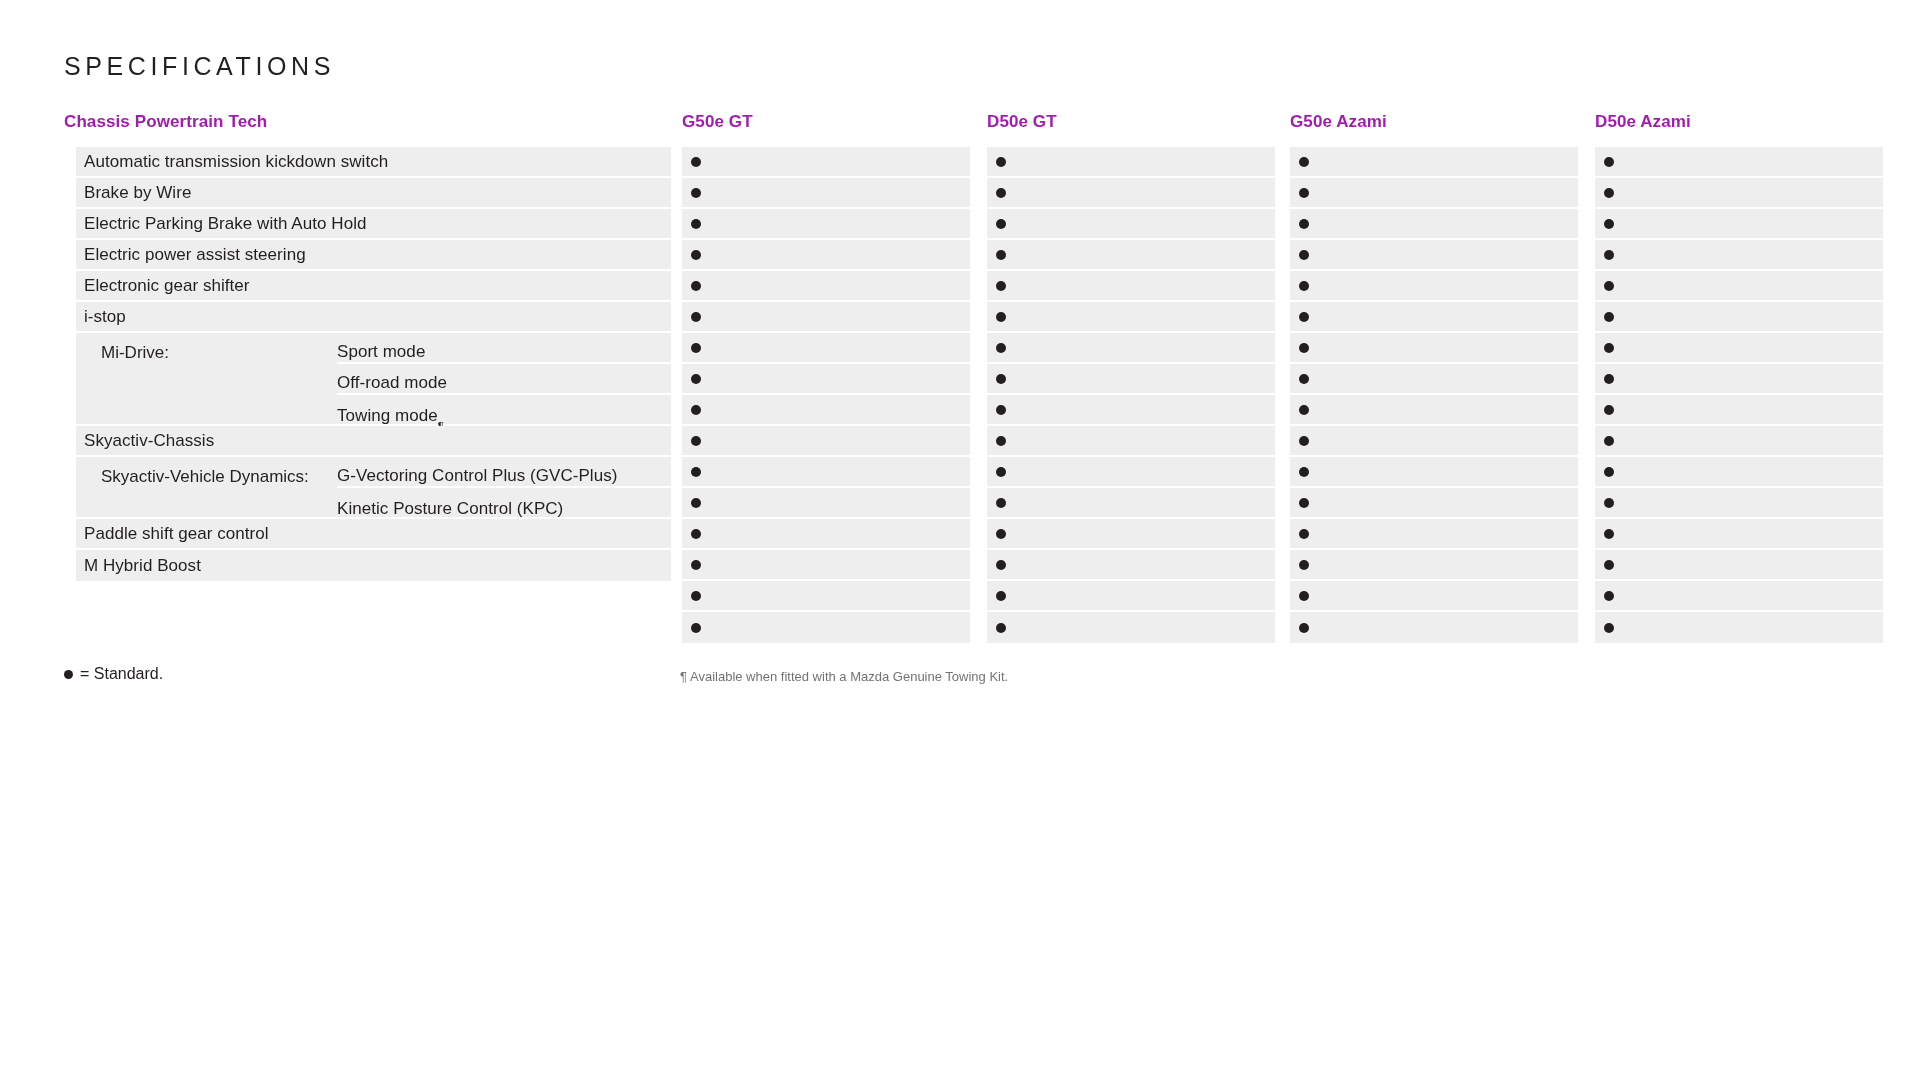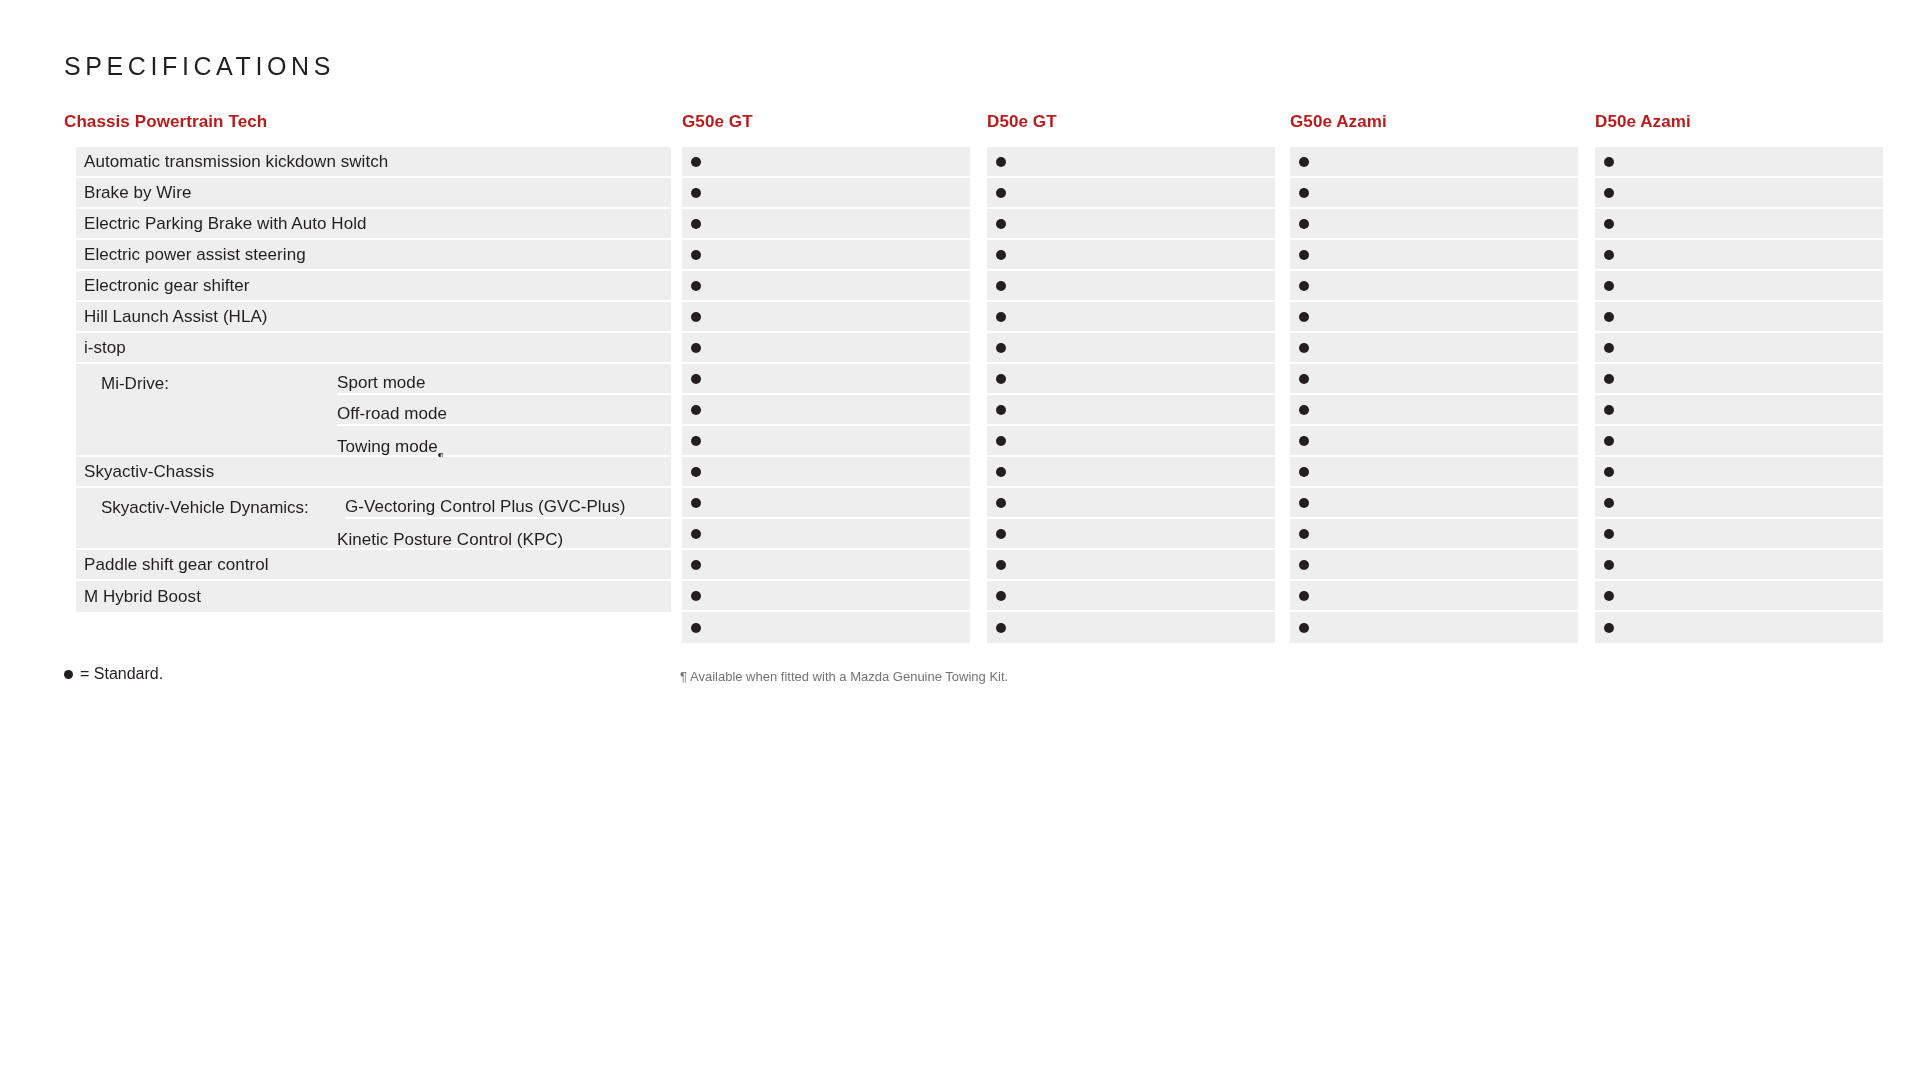--- a/index.html
+++ b/index.html
@@ -45,21 +45,21 @@
   
   .thead {
     position: relative;
     height: 35px;
   }
   .th {
     position: absolute;
     top: 0;
     font-size: 17px;
     font-weight: bold;
-    color: #b91c1c;
+    color: #a21caf;
     white-space: nowrap;
     letter-spacing: 0.1px;
   }
   .th-label   { left: 0px; }
   .th-c0      { left: 618px; }
   .th-c1      { left: 923px; }
   .th-c2      { left: 1226px; }
   .th-c3      { left: 1531px; }
 
   
@@ -220,23 +220,20 @@
             <div class="label-plain">Brake by Wire</div>
           </div>
           <div class="row label-row" style="height: 31px;">
             <div class="label-plain">Electric Parking Brake with Auto Hold</div>
           </div>
           <div class="row label-row" style="height: 31px;">
             <div class="label-plain">Electric power assist steering</div>
           </div>
           <div class="row label-row" style="height: 31px;">
             <div class="label-plain">Electronic gear shifter</div>
-          </div>
-          <div class="row label-row" style="height: 31px;">
-            <div class="label-plain">Hill Launch Assist (HLA)</div>
           </div>
           <div class="row label-row" style="height: 31px;">
             <div class="label-plain">i-stop</div>
           </div>
           <div class="group" style="height: 93px;">
             <div class="group-main">Mi-Drive:</div>
             <div class="group-subs">
               <div class="group-sub" style="height: 31px;">
                 <span>Sport mode</span>
               </div>
@@ -248,21 +245,21 @@
                 <sup class="fn">¶</sup>
               </div>
             </div>
           </div>
           <div class="row label-row" style="height: 31px;">
             <div class="label-plain">Skyactiv-Chassis</div>
           </div>
           <div class="group" style="height: 62px;">
             <div class="group-main">Skyactiv-Vehicle Dynamics:</div>
             <div class="group-subs">
-              <div class="group-sub" style="height: 31px; margin-left: 8px;">
+              <div class="group-sub" style="height: 31px;">
                 <span>G-Vectoring Control Plus (GVC-Plus)</span>
               </div>
               <div class="group-sub" style="height: 31px;">
                 <span>Kinetic Posture Control (KPC)</span>
               </div>
             </div>
           </div>
           <div class="row label-row" style="height: 31px;">
             <div class="label-plain">Paddle shift gear control</div>
           </div>

